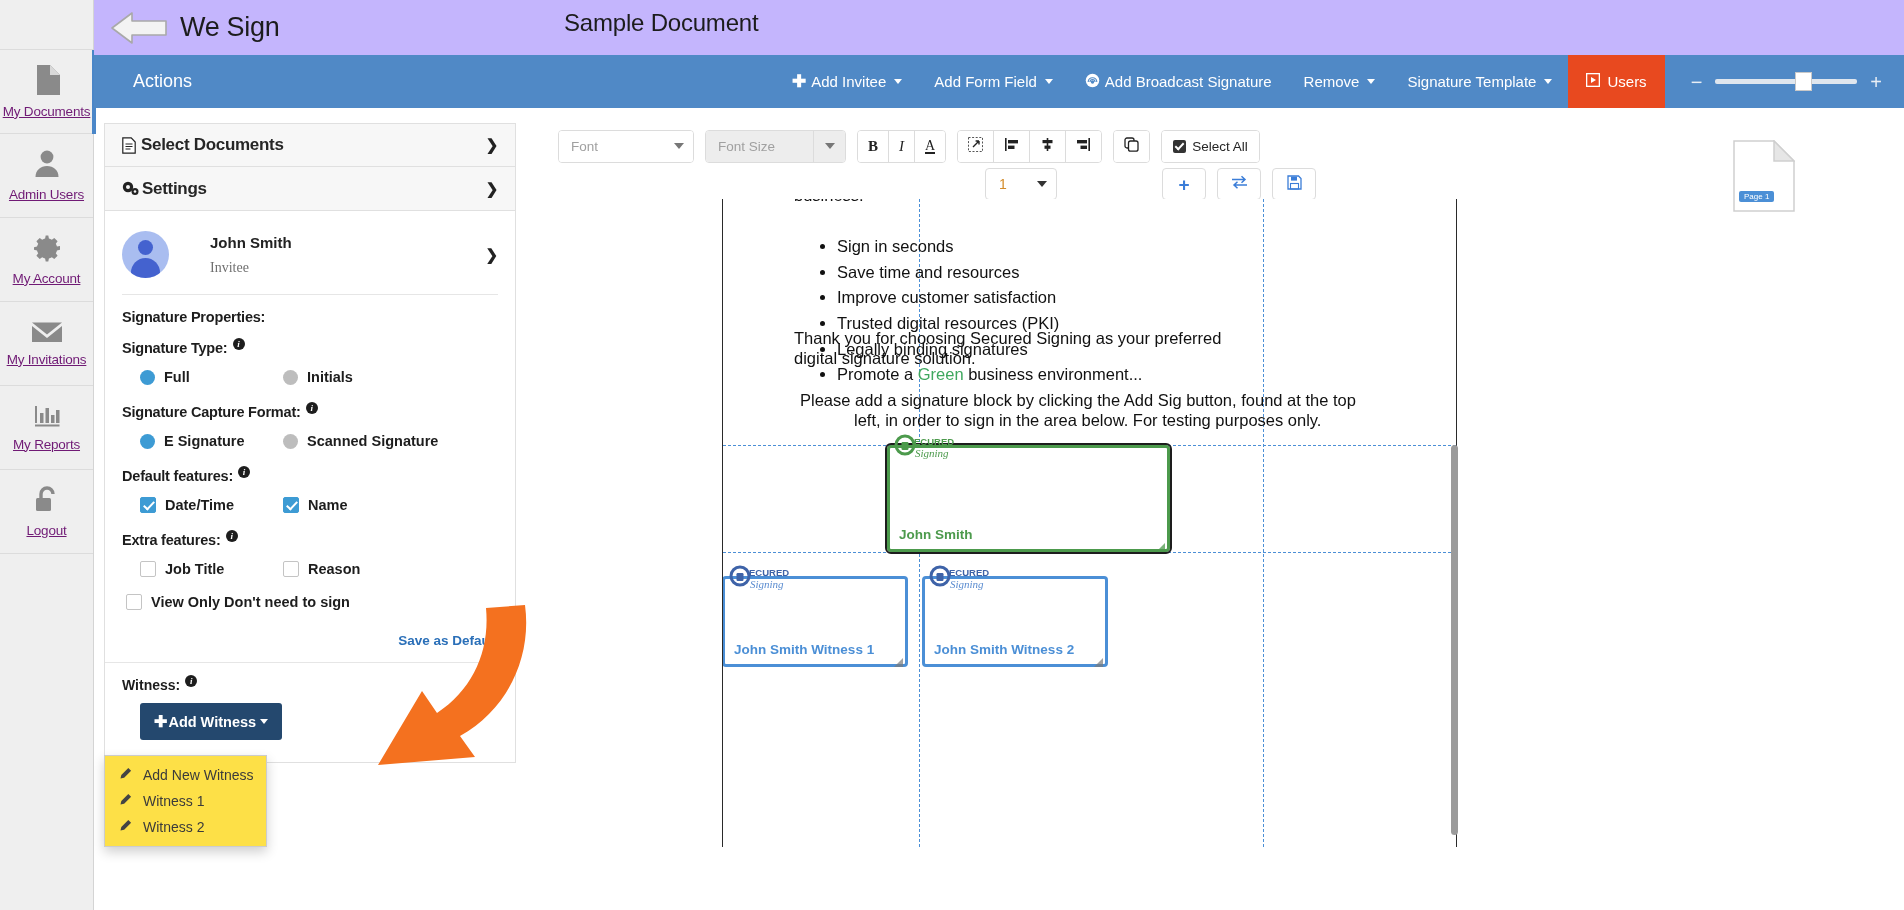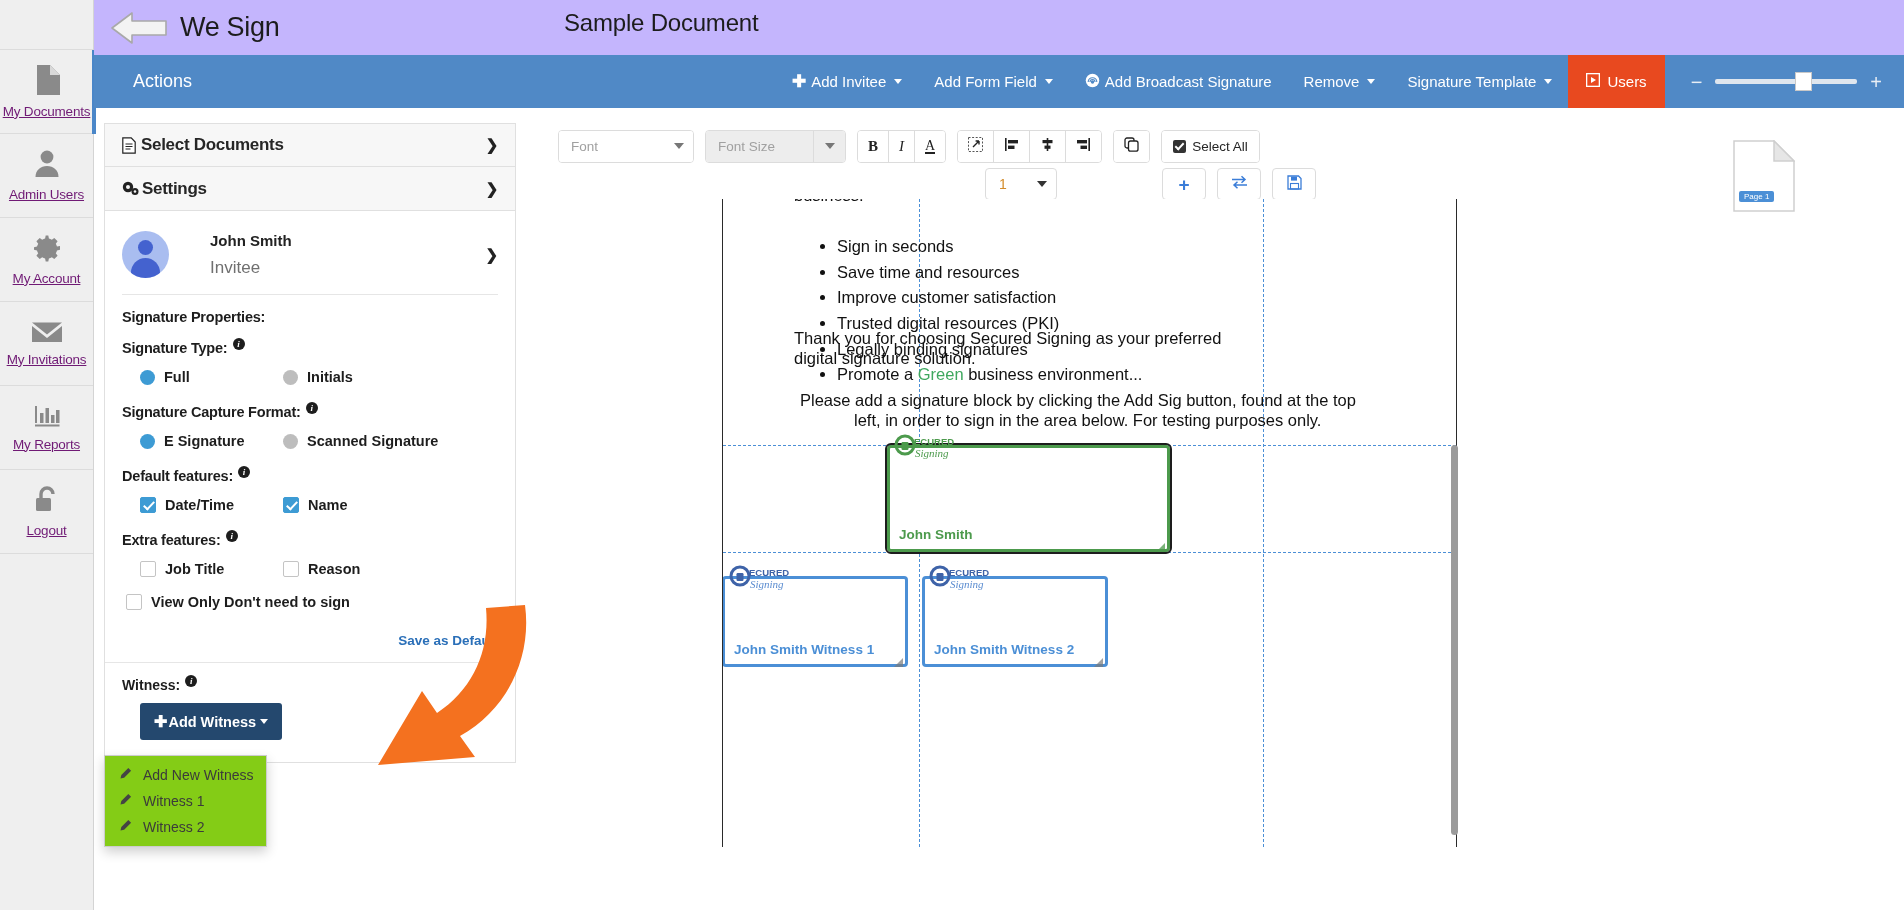--- a/index.html
+++ b/index.html
@@ -82,21 +82,21 @@
   }
   .invitee-row { display:flex; align-items:center; padding:4px 17px 16px 17px; }
   .avatar {
     width:47px; height:47px; border-radius:50%; background:#a9bdf0;
     position:relative; overflow:hidden; flex:none;
   }
   .avatar .head { position:absolute; left:16px; top:9px; width:15px; height:15px; border-radius:50%; background:#4462cf;}
   .avatar .body { position:absolute; left:9px; top:27px; width:29px; height:21px; border-radius:15px 15px 0 0; background:#4462cf;}
   .invitee-name { margin-left:41px; }
   .invitee-name .nm { font-size:15px; font-weight:700; color:#222; }
-  .invitee-name .rl { font-size:17px; color:#707070; margin-top:9px;}
+  .invitee-name .rl { font-size:14px; color:#707070; margin-top:9px;font-family:Liberation Serif, serif;}
   .invitee-row .chev { margin-left:auto; font-size:15px; color:#222; font-weight:700; cursor:pointer;}
   .hr { height:1px; background:#e6e6e6; margin:0 17px; }
   .sec { padding:14px 17px 0 17px; }
   .sec-title { font-size:14.5px; color:#1d1d1d; font-weight:700; margin-bottom:13px; letter-spacing:-0.2px;}
   .info-i {
     display:inline-block; width:12px; height:12px; border-radius:50%;
     background:#1d1d1d; color:#fff; font-size:9px; line-height:12px;
     text-align:center; font-weight:700; vertical-align:6px; margin-left:5px; font-style:italic;
     font-family:"Liberation Serif", serif; cursor:pointer;
   }
@@ -121,21 +121,21 @@
     margin:9px 0 0 18px; background:#24486e; color:#fff; border:none;
     font-size:14.5px; font-weight:700; padding:9px 14px; border-radius:3px;
     cursor:pointer; display:inline-flex; align-items:center; gap:1px;
     font-family:"Liberation Sans", sans-serif;
   }
   .add-witness .plus { font-size:16px; font-weight:700; }
 
   
   .dropdown {
     position:absolute; left:104px; top:755px; width:163px;
-    background:#84cc16; border:1px solid #ccc; box-shadow:0 5px 11px rgba(0,0,0,.19);
+    background:#fde047; border:1px solid #ccc; box-shadow:0 5px 11px rgba(0,0,0,.19);
     padding:6px 0; z-index:40;
   }
   .dd-item {
     display:flex; align-items:center; gap:11px; padding:5px 14px;
     font-size:14px; color:#3b3b3b; cursor:pointer; white-space:nowrap;
   }
   .fmt-toolbar {
     position:absolute; left:558px; top:126px; width:1028px; height:40px;
     display:flex; align-items:center; gap:0;
   }

